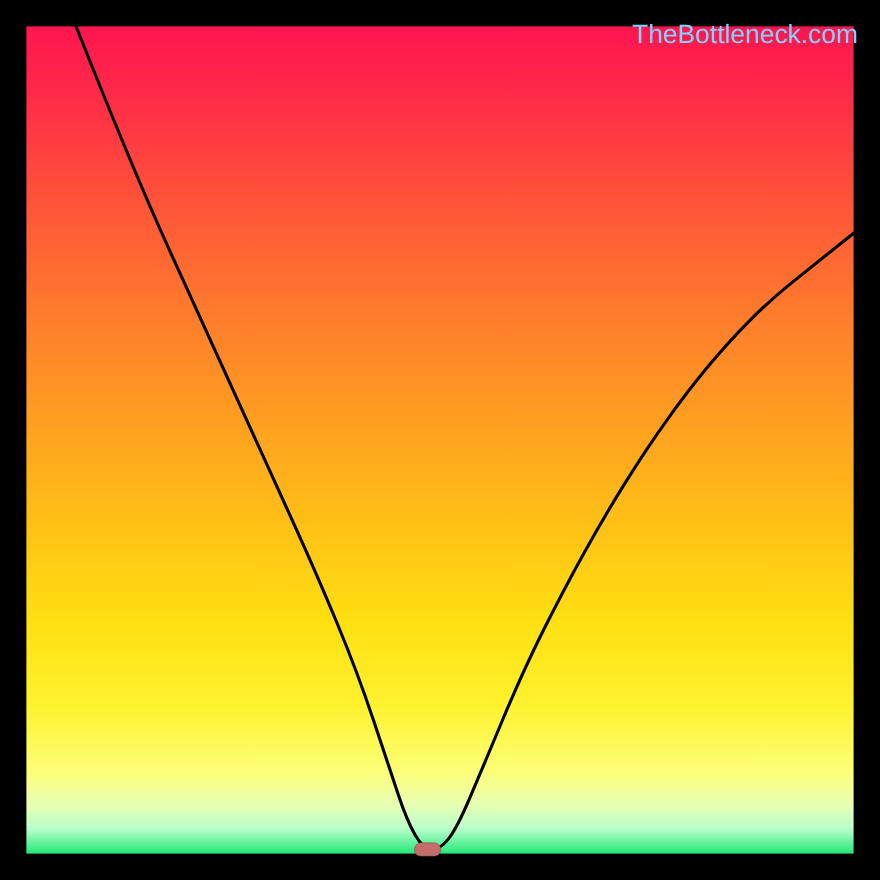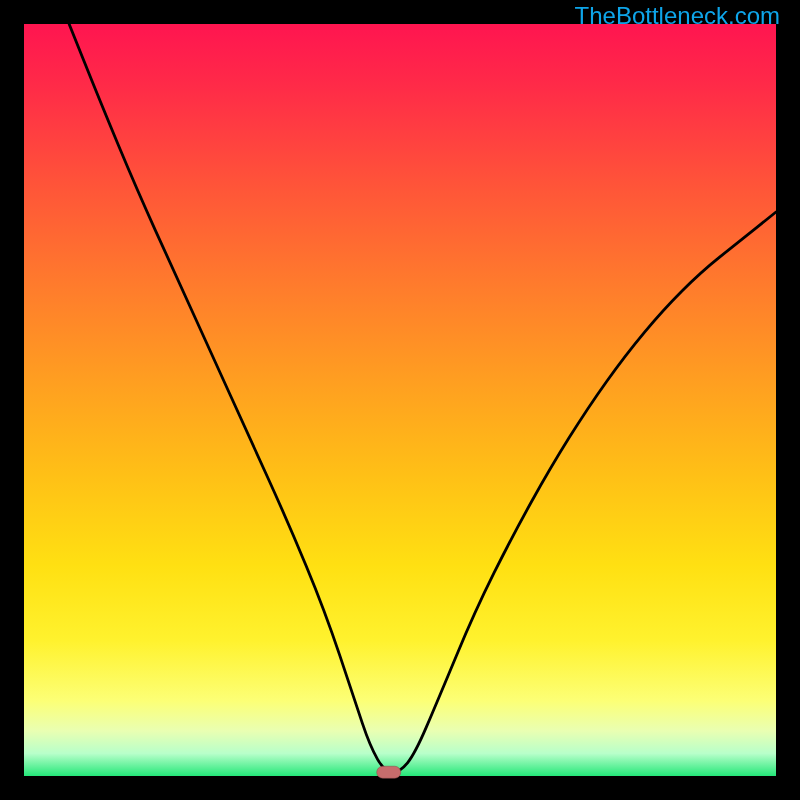--- a/index.html
+++ b/index.html
@@ -5,23 +5,23 @@
     * { margin: 0; padding: 0; box-sizing: border-box; }
     body { background: #000; width: 800px; height: 800px; overflow: hidden; position: relative; }
     .outer-frame {
       width: 800px;
       height: 800px;
       background: #000;
       position: relative;
     }
     .watermark {
       position: absolute;
-      top: 2px;
+      top: 18px;
       right: 20px;
-      color: #0ea5e9;
+      color: #7dd3fc;
       font-family: Arial, Helvetica, sans-serif;
       font-size: 24px;
       font-weight: 500;
       z-index: 10;
     }
     .plot-area {
       position: absolute;
       left: 24px;
       top: 24px;
       width: 752px;

